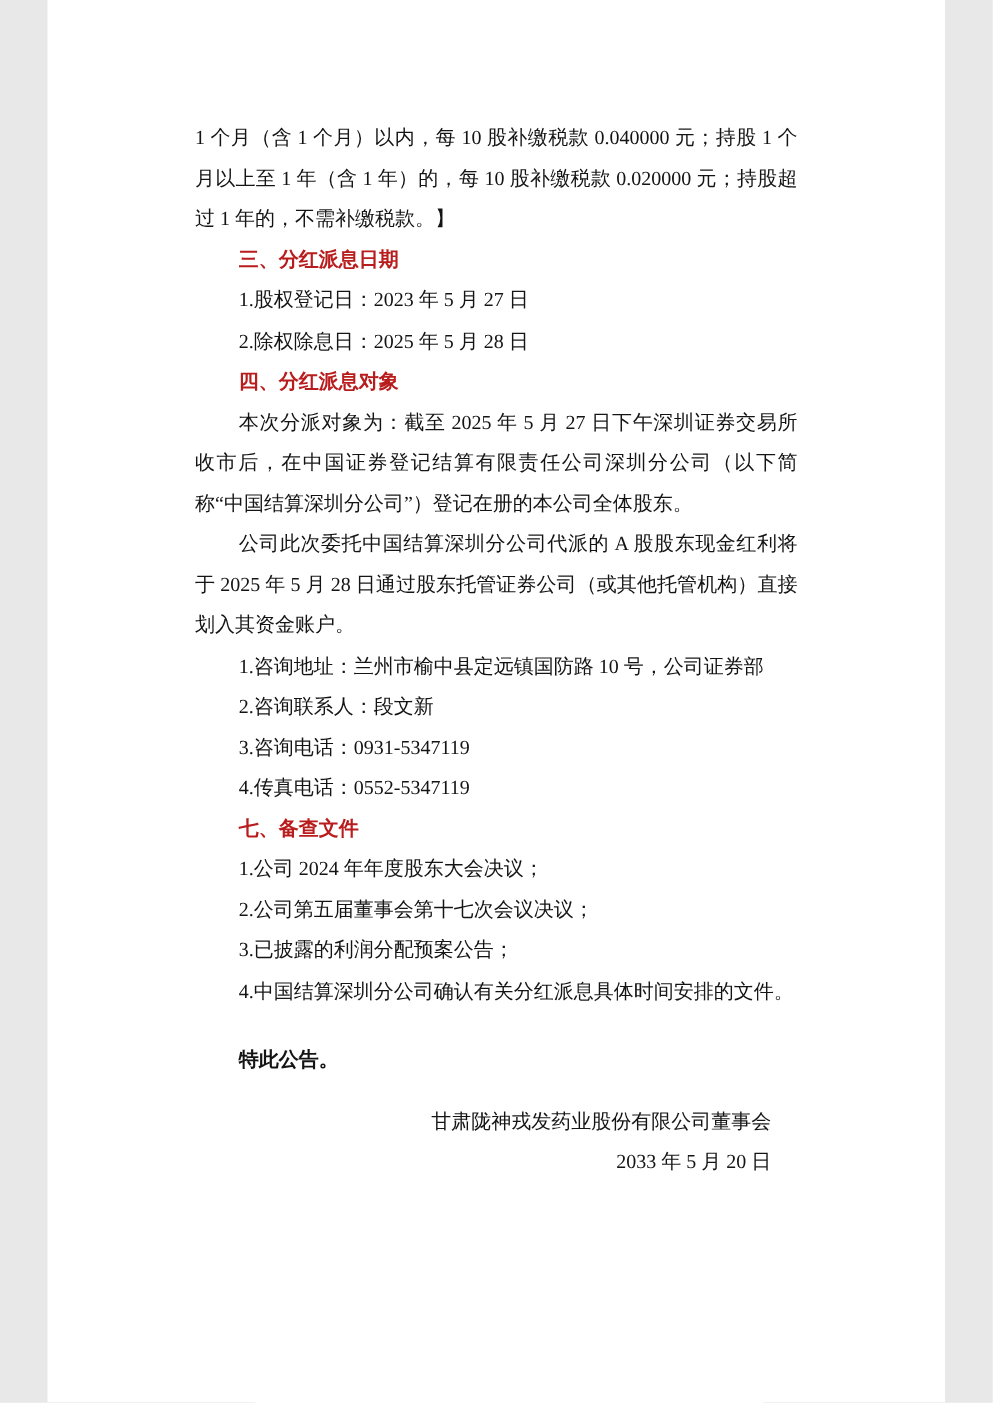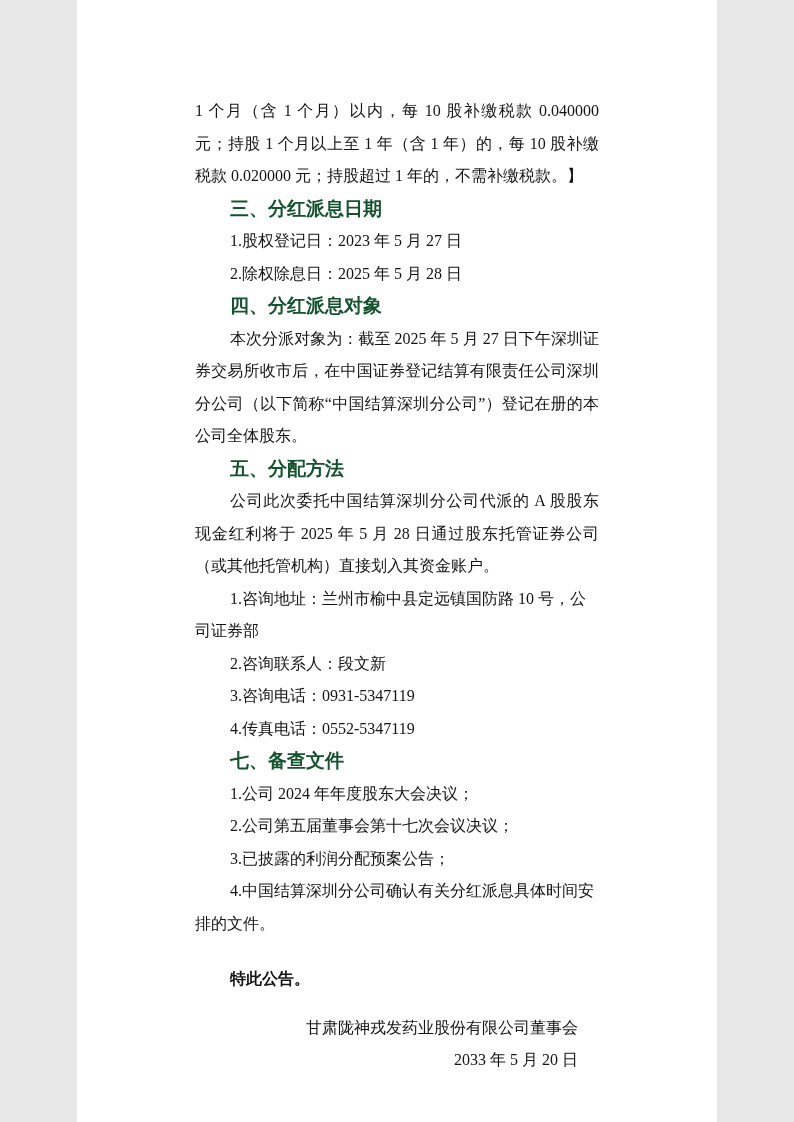--- a/index.html
+++ b/index.html
@@ -1,58 +1,57 @@
 <!DOCTYPE html>
 <html><head>
 <meta charset="utf-8">
 <style>
   html,body { margin:0; padding:0; background:#e8e8e8; }
   .page {
     position:relative;
-    width:640px; height:1122px;
+    width:718px; height:1122px;
     margin:0 auto;
     background:#ffffff;
     box-sizing:border-box;
     padding:95px 118px 0 118px;
     font-family:"Liberation Serif","DejaVu Serif",serif;
     font-size:16px;
     line-height:32.5px;
     color:#141414;
     overflow:hidden;
   }
   .para { margin:0; }
   .indent { text-indent:35px; }
   .justify { text-align:justify; }
   .sec-heading {
     margin:0;
-    font-size:19px;
+    font-size:16px;
     font-weight:bold;
     text-indent:35px;
     line-height:32.5px;
-    color:#14532d;
+    color:#b91c1c;
   }
   .closing { margin-top:23px;font-weight:bold; }
   .signature { margin-top:16px; text-align:right; padding-right:21px; }
   .sig-inner { display:inline-block; text-align:right; }
   .sig-company { white-space:nowrap; }
 </style>
 </head>
 <body>
 
 <div class="page">
 
   <p class="para justify">1 个月（含 1 个月）以内，每 10 股补缴税款 0.040000 元；持股 1 个月以上至 1 年（含 1 年）的，每 10 股补缴税款 0.020000 元；持股超过 1 年的，不需补缴税款。】</p>
 
   <div id="sections">
       <h3 class="sec-heading">三、分红派息日期</h3>
       <p class="para indent">1.股权登记日：2023 年 5 月 27 日</p>
       <p class="para indent">2.除权除息日：2025 年 5 月 28 日</p>
       <h3 class="sec-heading">四、分红派息对象</h3>
       <p class="para indent justify">本次分派对象为：截至 2025 年 5 月 27 日下午深圳证券交易所收市后，在中国证券登记结算有限责任公司深圳分公司（以下简称“中国结算深圳分公司”）登记在册的本公司全体股东。</p>
-      <h3 class="sec-heading">五、分配方法</h3>
       <p class="para indent justify">公司此次委托中国结算深圳分公司代派的 A 股股东现金红利将于 2025 年 5 月 28 日通过股东托管证券公司（或其他托管机构）直接划入其资金账户。</p>
       <p class="para indent">1.咨询地址：兰州市榆中县定远镇国防路 10 号，公司证券部</p>
       <p class="para indent">2.咨询联系人：段文新</p>
       <p class="para indent">3.咨询电话：0931-5347119</p>
       <p class="para indent">4.传真电话：0552-5347119</p>
       <h3 class="sec-heading">七、备查文件</h3>
       <p class="para indent">1.公司 2024 年年度股东大会决议；</p>
       <p class="para indent">2.公司第五届董事会第十七次会议决议；</p>
       <p class="para indent">3.已披露的利润分配预案公告；</p>
       <p class="para indent">4.中国结算深圳分公司确认有关分红派息具体时间安排的文件。</p>

